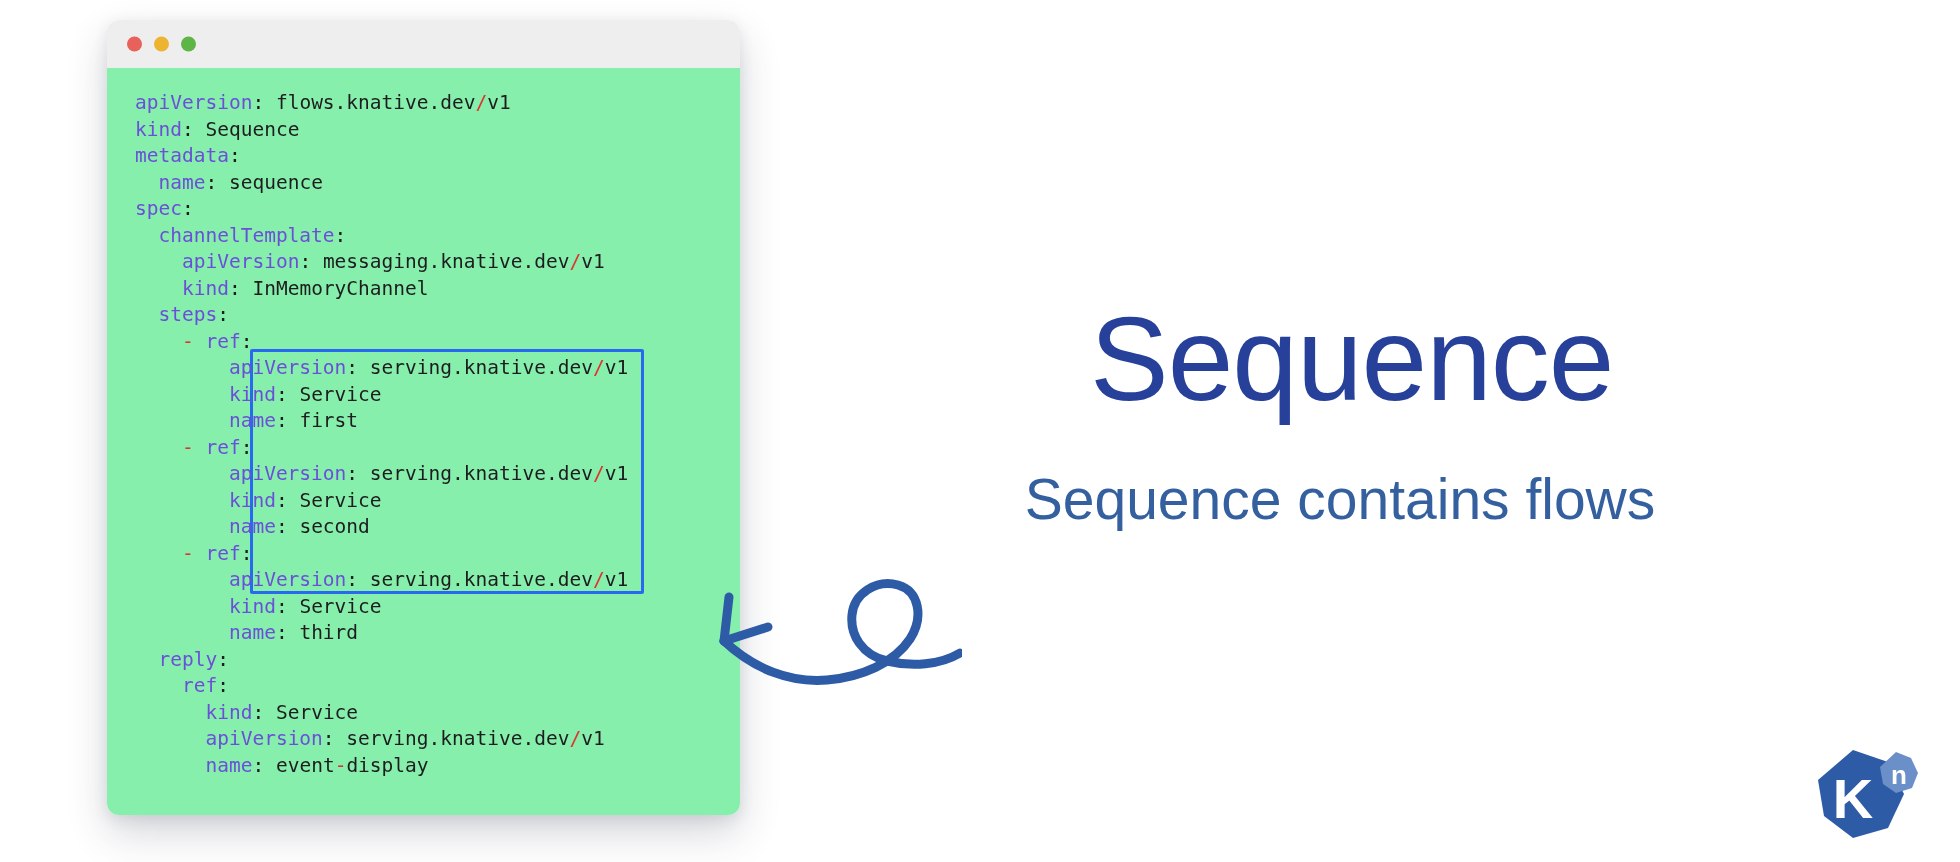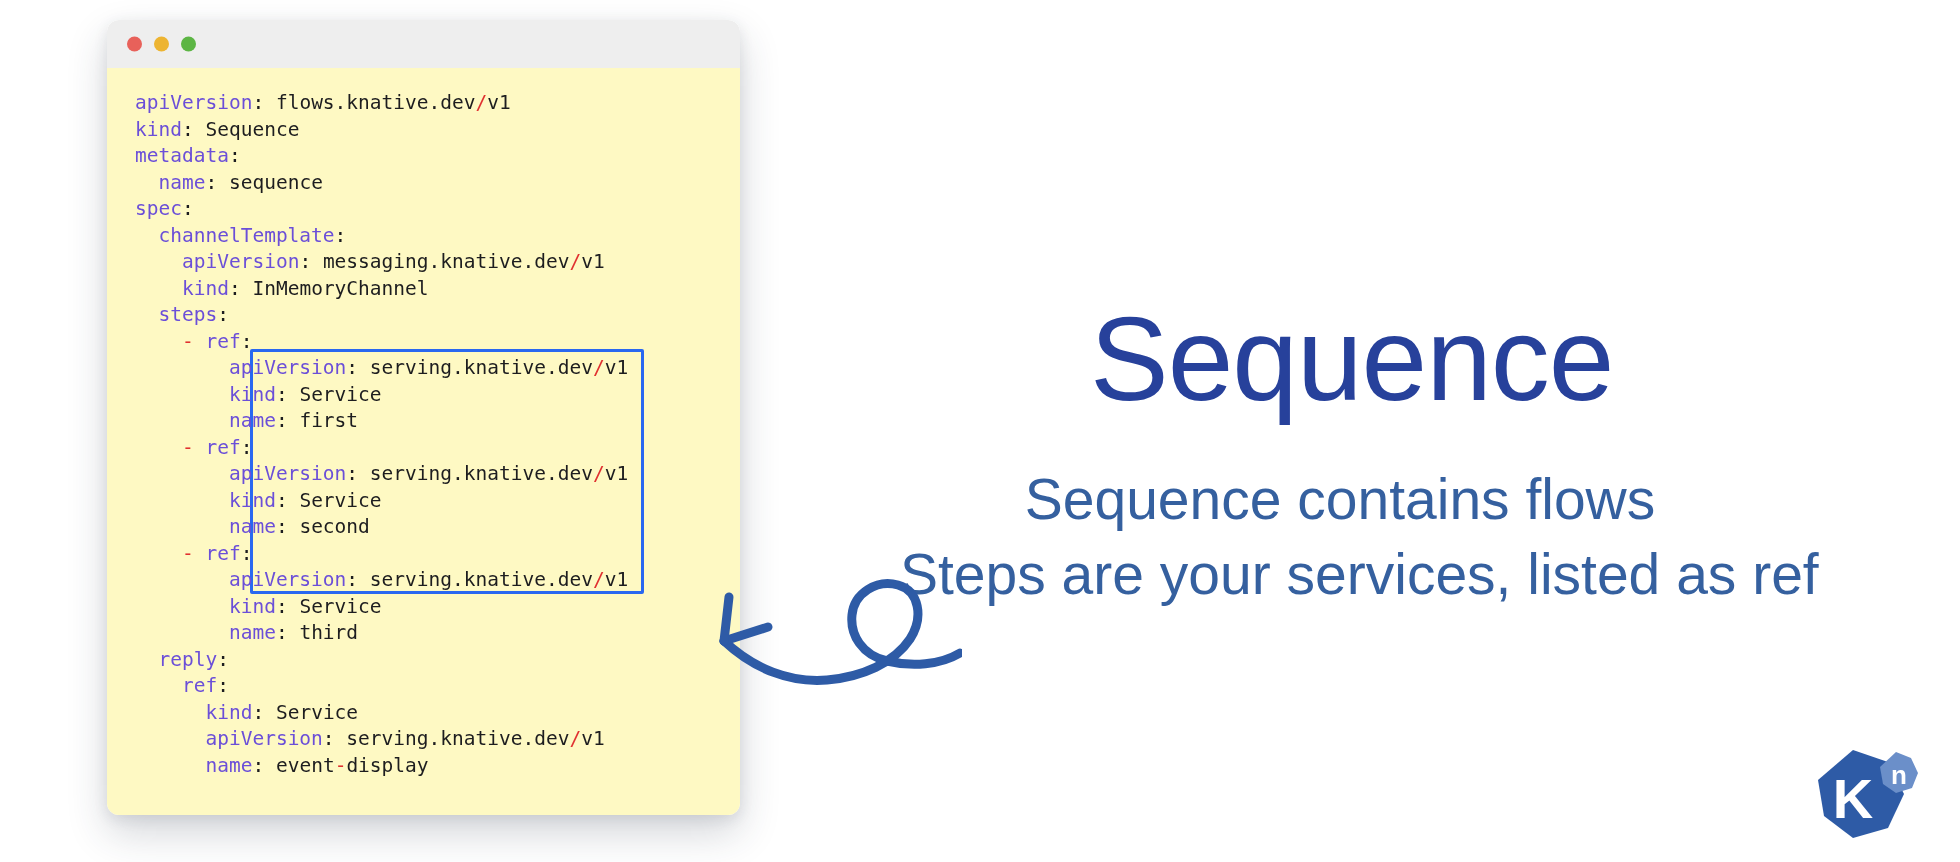--- a/index.html
+++ b/index.html
@@ -59,21 +59,21 @@
     display: block;
   }
   .dot.red    { background: #e8615a; }
   .dot.yellow { background: #edb431; }
   .dot.green  { background: #5cb544; }
 
   .code-body {
     position: relative;
     padding: 22px 8px 0 0;
     height: calc(100% - 48px);
-    background: #fef9c3;
+    background: #86efac;
   }
 
   
   .yaml {
     position: relative;
     margin: 0;
     padding: 0 0 0 28px;
     font-family: "DejaVu Sans Mono", "Liberation Mono", monospace;
     font-size: 19.5px;
     line-height: 26.5px;
@@ -200,21 +200,20 @@
       <span class="k">apiVersion</span><span class="p">:</span> <span class="v">serving.knative.dev</span><span class="sl">/</span><span class="v">v1</span>
       <span class="k">name</span><span class="p">:</span> <span class="v">event</span><span class="sl">-</span><span class="v">display</span></pre>
     </div>
 
   </div>
 
   <div class="headline">Sequence</div>
 
   <div class="subline subline-1">Sequence contains flows</div>
 
-  <div class="subline subline-2">Steps are your services, listed as ref</div>
 
   <div class="arrow-doodle">
     <svg viewBox="0 0 290 125" width="290" height="125" xmlns="http://www.w3.org/2000/svg">
       <g fill="none" stroke="#2e5ba6" stroke-width="9" stroke-linecap="round" stroke-linejoin="round">
 
         <path d="M288,88
                  C 268,100 240,102 215,96
                  C 190,90 178,70 180,50
                  C 182,28 205,14 226,20
                  C 247,26 252,52 238,74

